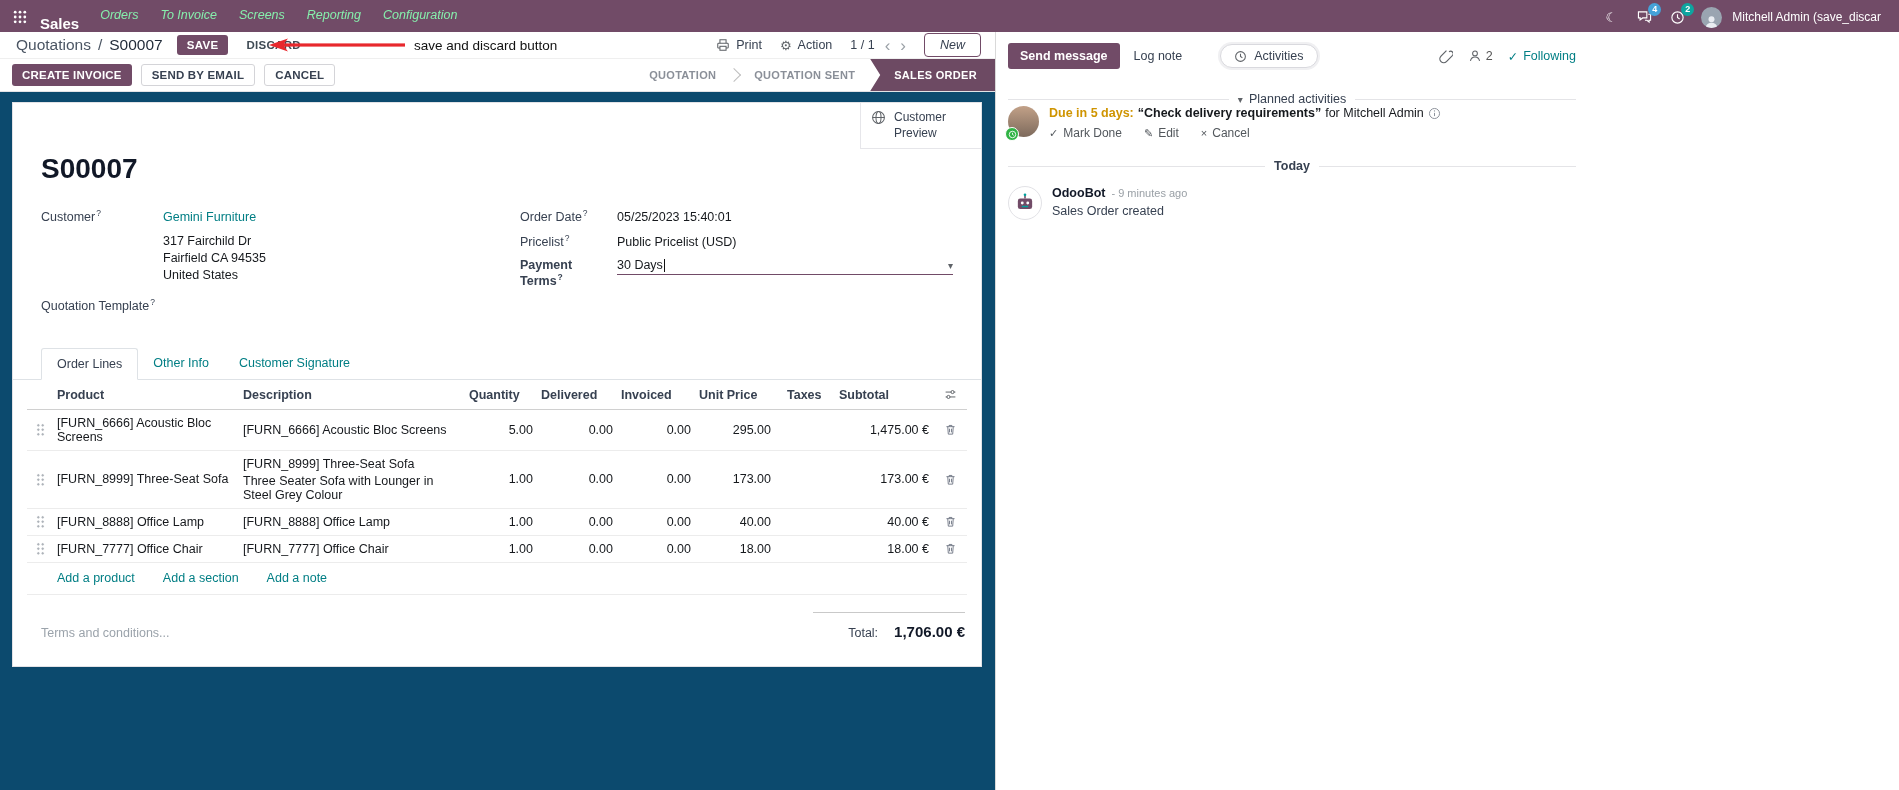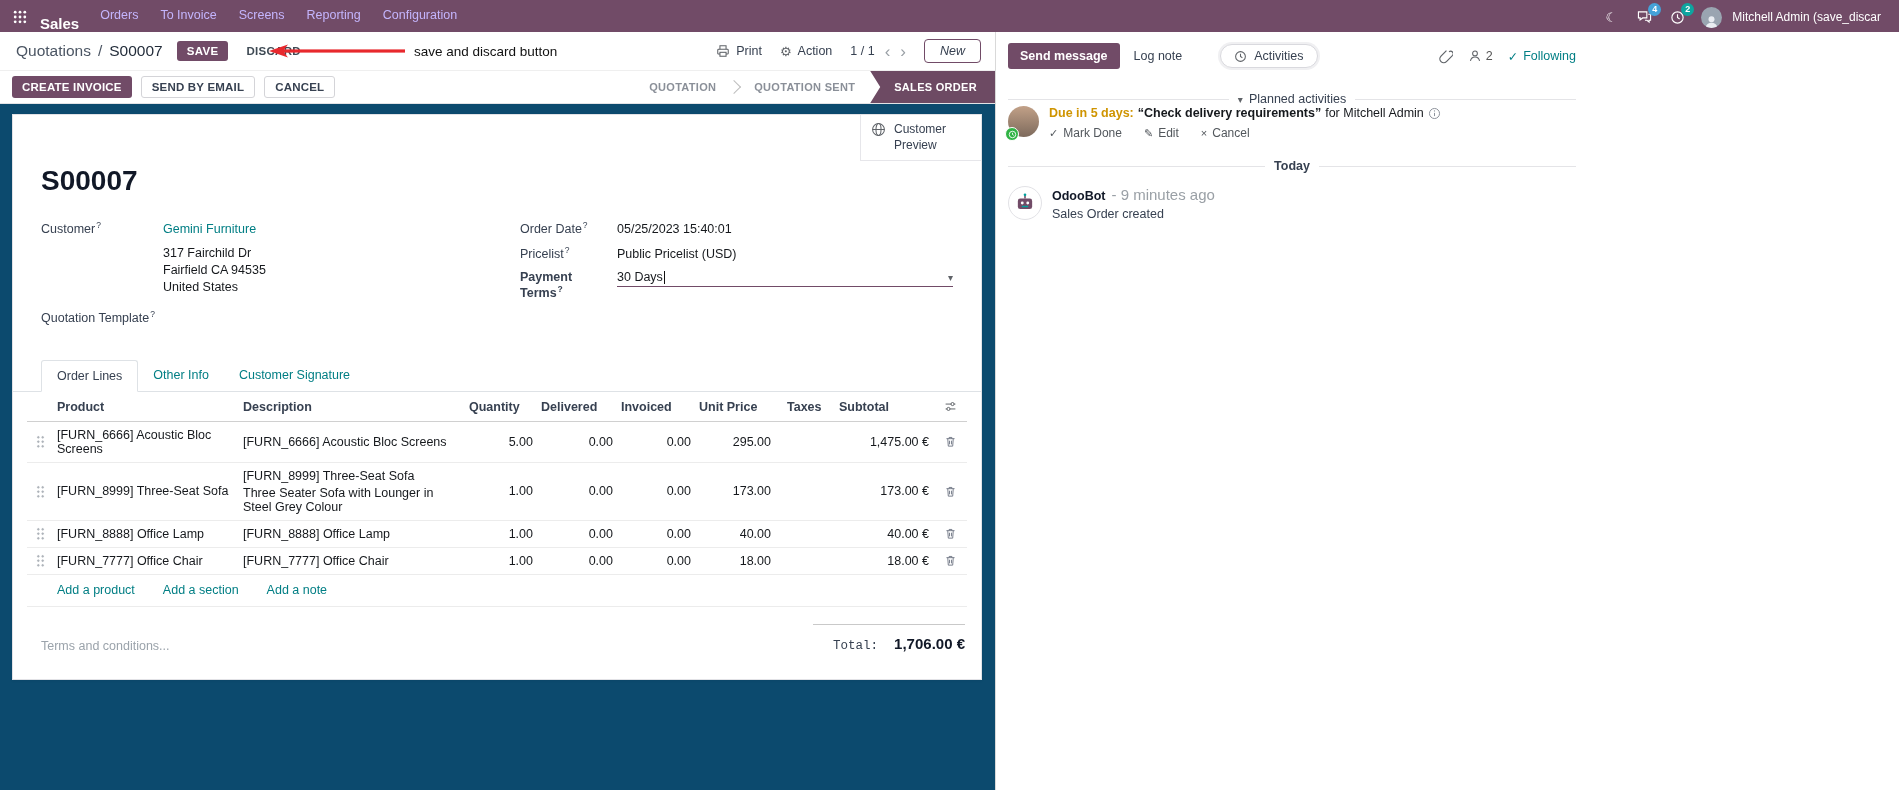--- a/index.html
+++ b/index.html
@@ -8,36 +8,36 @@
     font-family: "Liberation Sans", "DejaVu Sans", sans-serif;
     font-size: 13px; color: #374151; background: #fff;
   }
   .iact { cursor: pointer; }
 
   
   .topbar { height: 32px; background: #714B67; display: flex; align-items: flex-end; color: #fff; padding: 0 18px 0 6px; }
   .apps-btn { width: 28px; height: 30px; display: flex; align-items: center; justify-content: center; }
   .brand { font-size: 15px; font-weight: 700; margin: 0 10px 0 6px; color: #fff; }
   .top-menu { display: flex; height: 100%; }
-  .top-menu-item { padding: 0 11px; line-height: 30px; font-size: 12.5px; color: #c4b5fd; white-space: nowrap; }
+  .top-menu-item { padding: 0 11px; line-height: 30px; font-size: 12.5px; color: #86efac; white-space: nowrap; font-style: italic; }
   .top-right { margin-left: auto; display: flex; align-items: center; gap: 3px; min-width: 0; }
   .top-icon-btn { position: relative; width: 30px; height: 30px; display: flex; align-items: center; justify-content: center; flex-shrink: 0; }
   .nbadge { position: absolute; top: 1px; right: -2px; min-width: 13px; height: 13px; border-radius: 7px; font-size: 9px; line-height: 13px; text-align: center; padding: 0 3px; color: #fff; font-weight: 700; }
   .nbadge.msgs { background: #45a2d8; }
   .nbadge.acts { background: #0ea5a0; }
   .moon-glyph { font-size: 13px; color: #fff; }
   .navatar { width: 21px; height: 21px; border-radius: 50%; background: #9aa5b1; display: flex; align-items: flex-end; justify-content: center; overflow: hidden; margin-left: 6px; flex-shrink: 0; }
   .user-name { font-size: 12px; margin-left: 7px; white-space: nowrap; overflow: hidden; color: #fff; }
 
   
   .body-row { display: flex; height: 760px; }
   .main-col { width: 996px; min-width: 996px; border-right: 1px solid #d9d9d9; display: flex; flex-direction: column; background: #fff; }
 
   
-  .cp-row { height: 39px; display: flex; align-items: center; padding: 0 14px 0 16px; position: relative; background: #fff; border-bottom: 1px solid #efefef; }
+  .cp-row { height: 27px; display: flex; align-items: center; padding: 0 14px 0 16px; position: relative; background: #fff; border-bottom: 1px solid #efefef; }
   .breadcrumb { font-size: 15.5px; color: #4b5563; display: flex; gap: 7px; align-items: center; white-space: nowrap; }
   .crumb-current { color: #1f2937; }
   .btn-save { background: #714B67; color: #fff; border: none; border-radius: 3px; padding: 4px 10px; font-size: 11.5px; font-weight: 700; letter-spacing: .3px; margin-left: 14px; }
   .btn-discard { background: none; border: none; color: #3f4a54; padding: 4px 8px; font-size: 11.5px; font-weight: 700; letter-spacing: .3px; margin-left: 10px; }
   .annotation { position: absolute; left: 269px; top: 50%; transform: translateY(-50%); display: flex; align-items: center; gap: 9px; pointer-events: none; }
   .annotation-text { font-size: 13.5px; color: #111; white-space: nowrap; }
   .cp-right { margin-left: auto; display: flex; align-items: center; gap: 18px; }
   .cp-tool { display: flex; align-items: center; gap: 6px; color: #374151; font-size: 12.5px; white-space: nowrap; }
   .gear-glyph { font-size: 13px; color: #5f6368; }
   .pager { display: flex; align-items: center; gap: 10px; }
@@ -90,21 +90,21 @@
   .taxes-col { padding-left: 12px !important; }
   .drag-handle { width: 9px; height: 13px; margin: 0 auto; background-image: radial-gradient(#a7adb4 1px, transparent 1.3px); background-size: 4.5px 4.5px; }
   .icon-cell { text-align: center; }
   .desc-line2 { margin-top: 3px; }
   .tfoot-links { display: flex; gap: 28px; padding: 8px 0 9px 30px; border-bottom: 1px solid #ececec; margin: 0 14px; }
   .tfoot-links a { color: #017e84; font-size: 12.5px; text-decoration: none; }
 
   .sheet-bottom { display: flex; justify-content: space-between; padding: 17px 14px 26px 28px; align-items: flex-end; }
   .terms { color: #9ba3ab; font-size: 12.5px; }
   .total-box { width: 152px; border-top: 1px solid #c9c9c9; padding-top: 10px; display: flex; justify-content: flex-end; align-items: baseline; gap: 16px; margin-right: 2px; }
-  .total-label { font-size: 12.5px; color: #374151; font-family: Liberation Mono, monospace; }
+  .total-label { font-size: 12.5px; color: #374151; }
   .total-value { font-size: 15px; font-weight: 700; color: #111827; }
 
   
   .chatter { flex: 1; background: #fff; padding: 7px 0 0 12px; min-width: 0; }
   .chatter-inner { width: 568px; }
   .ch-topbar { display: flex; align-items: center; height: 34px; }
   .btn-send { background: #714B67; color: #fff; border: none; border-radius: 3px; padding: 6px 12px; font-size: 12.5px; font-weight: 600; }
   .btn-lognote { background: none; border: none; color: #374151; font-size: 12.5px; padding: 6px 10px; margin-left: 4px; }
   .act-wrap { margin-left: 26px; background: #f0f0f2; border-radius: 17px; padding: 2px; }
   .act-pill { background: #fff; border: 1px solid #d9d9de; border-radius: 15px; padding: 4px 13px; display: flex; align-items: center; gap: 7px; font-size: 12.5px; color: #374151; }
@@ -125,21 +125,21 @@
   .due { color: #cf9400; font-weight: 700; }
   .summary { font-weight: 700; color: #16191d; }
   .act-actions { display: flex; gap: 22px; margin-top: 6px; font-size: 12px; color: #52575c; }
   .act-action { display: flex; gap: 5px; align-items: center; }
   .glyph { font-size: 11px; color: #52575c; }
   .message { display: flex; margin-top: 13px; }
   .av.bot { background: #fff; border: 1px solid #e2e2e6; width: 34px; height: 34px; display: flex; align-items: center; justify-content: center; }
   .msg-body { margin-left: 10px; }
   .msg-head { font-size: 12.5px; display: flex; align-items: baseline; }
   .msg-author { font-weight: 700; color: #111827; }
-  .msg-time { color: #9aa0a6; font-size: 15px; margin-left: 6px; }
+  .msg-time { color: #9aa0a6; font-size: 11px; margin-left: 6px; }
   .msg-text { margin-top: 4px; color: #374151; font-size: 12.5px; }
 
   svg { display: block; }
 </style>
 </head>
 <body>
 
 <nav class="topbar">
   <div class="apps-btn iact">
     <span>

